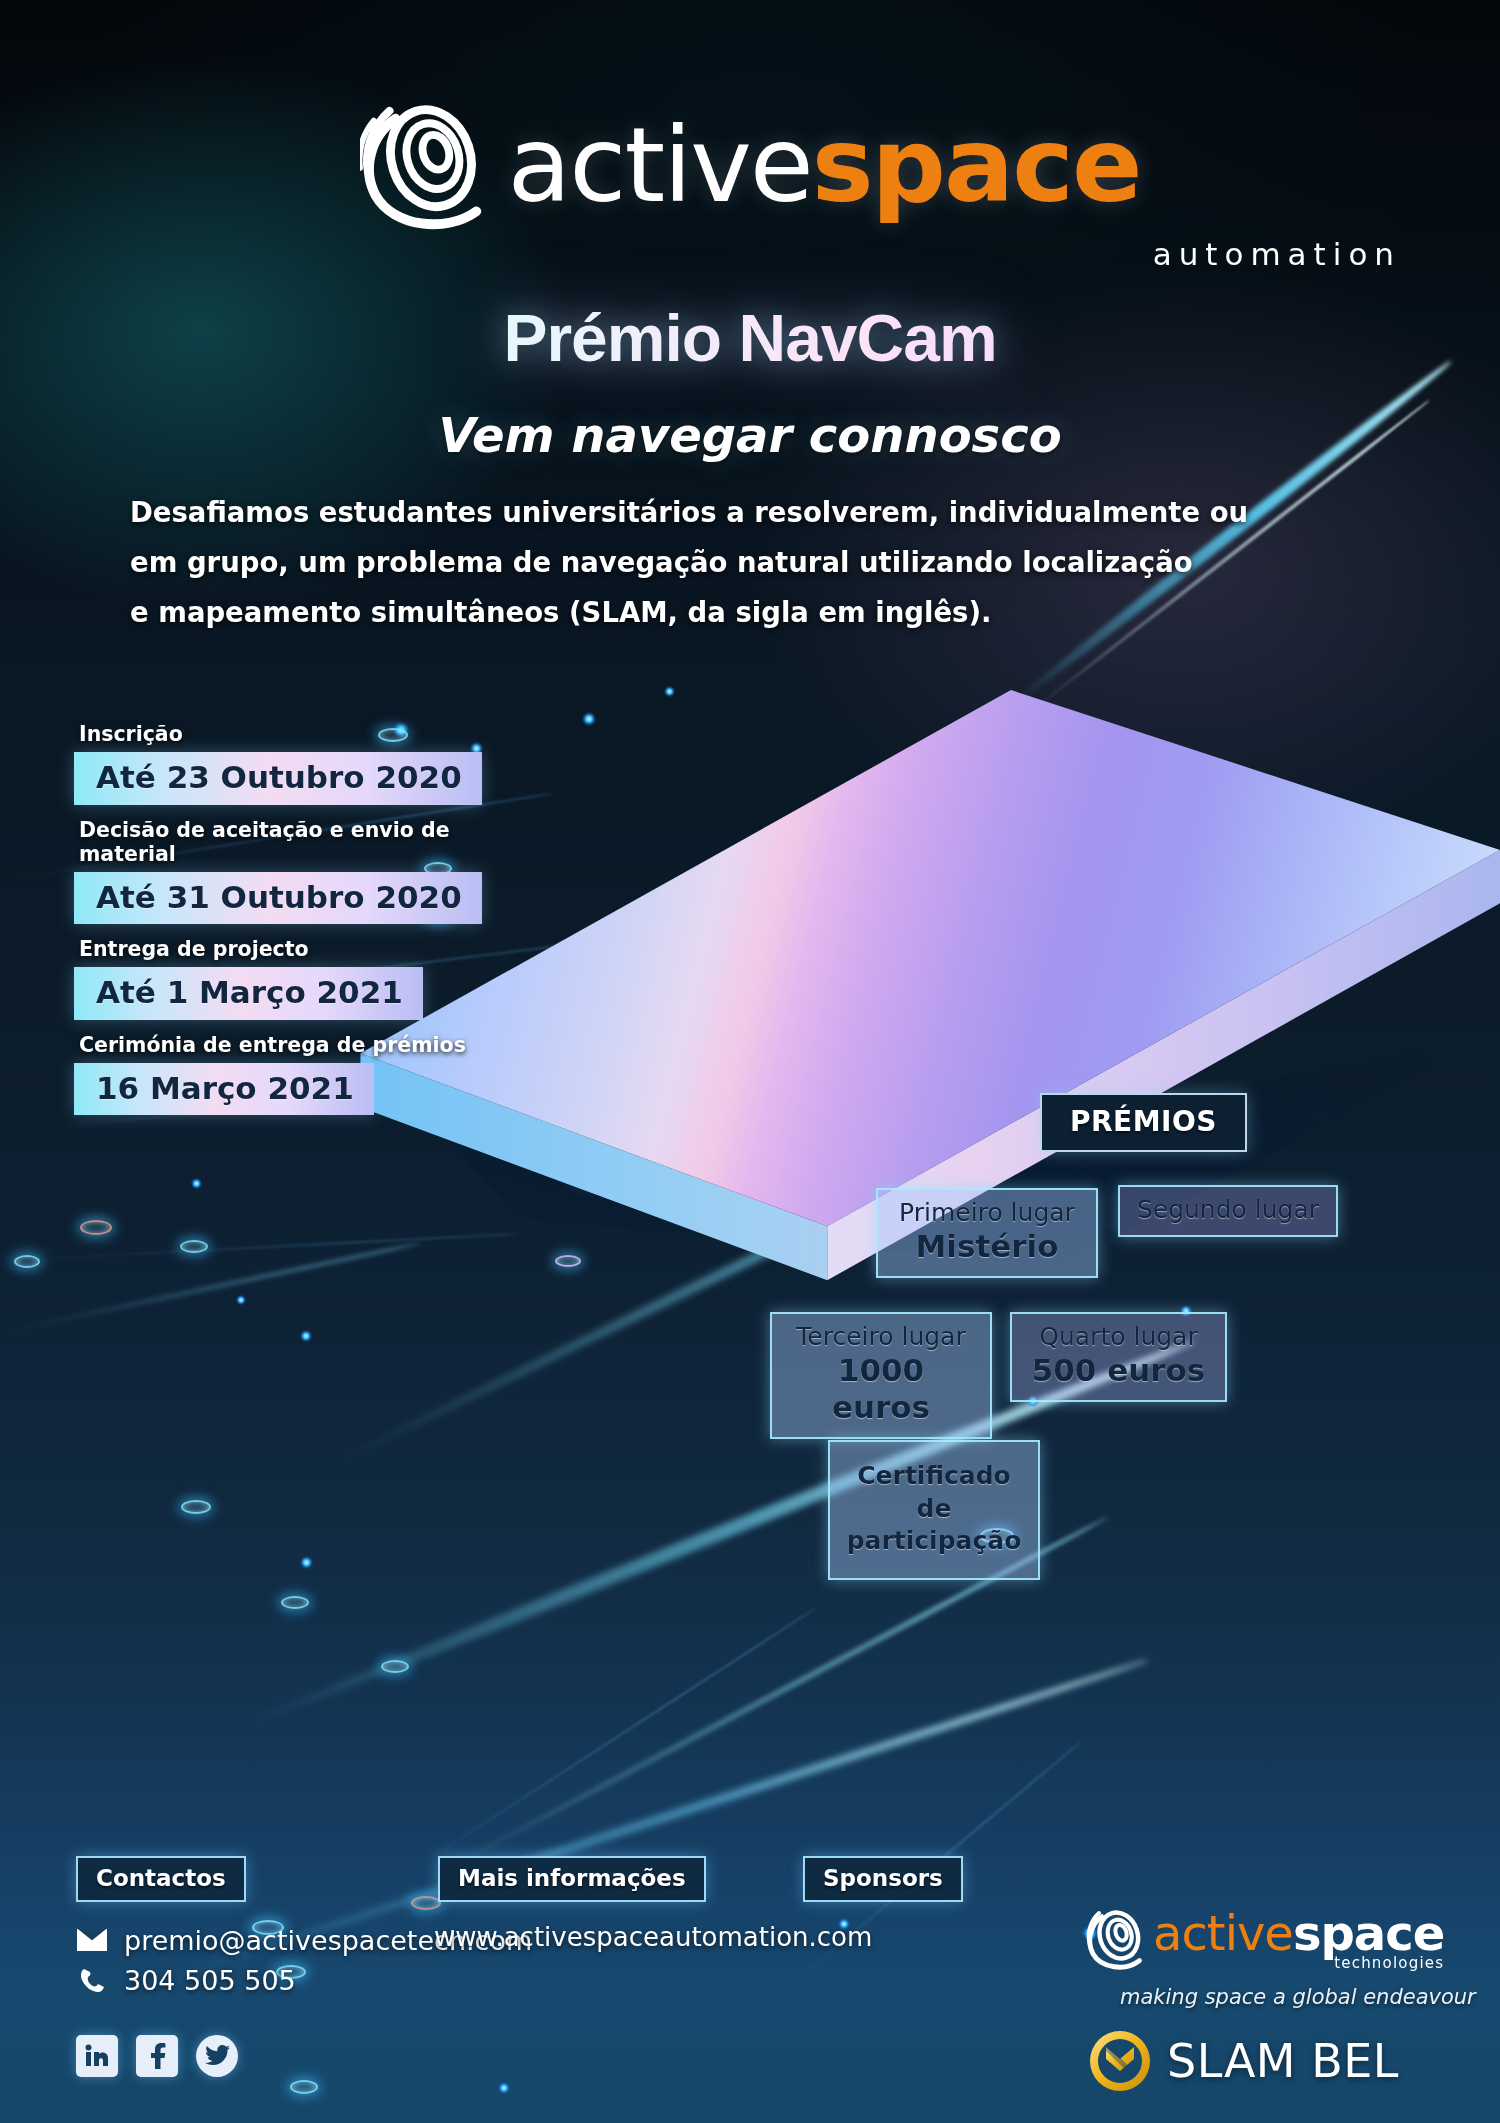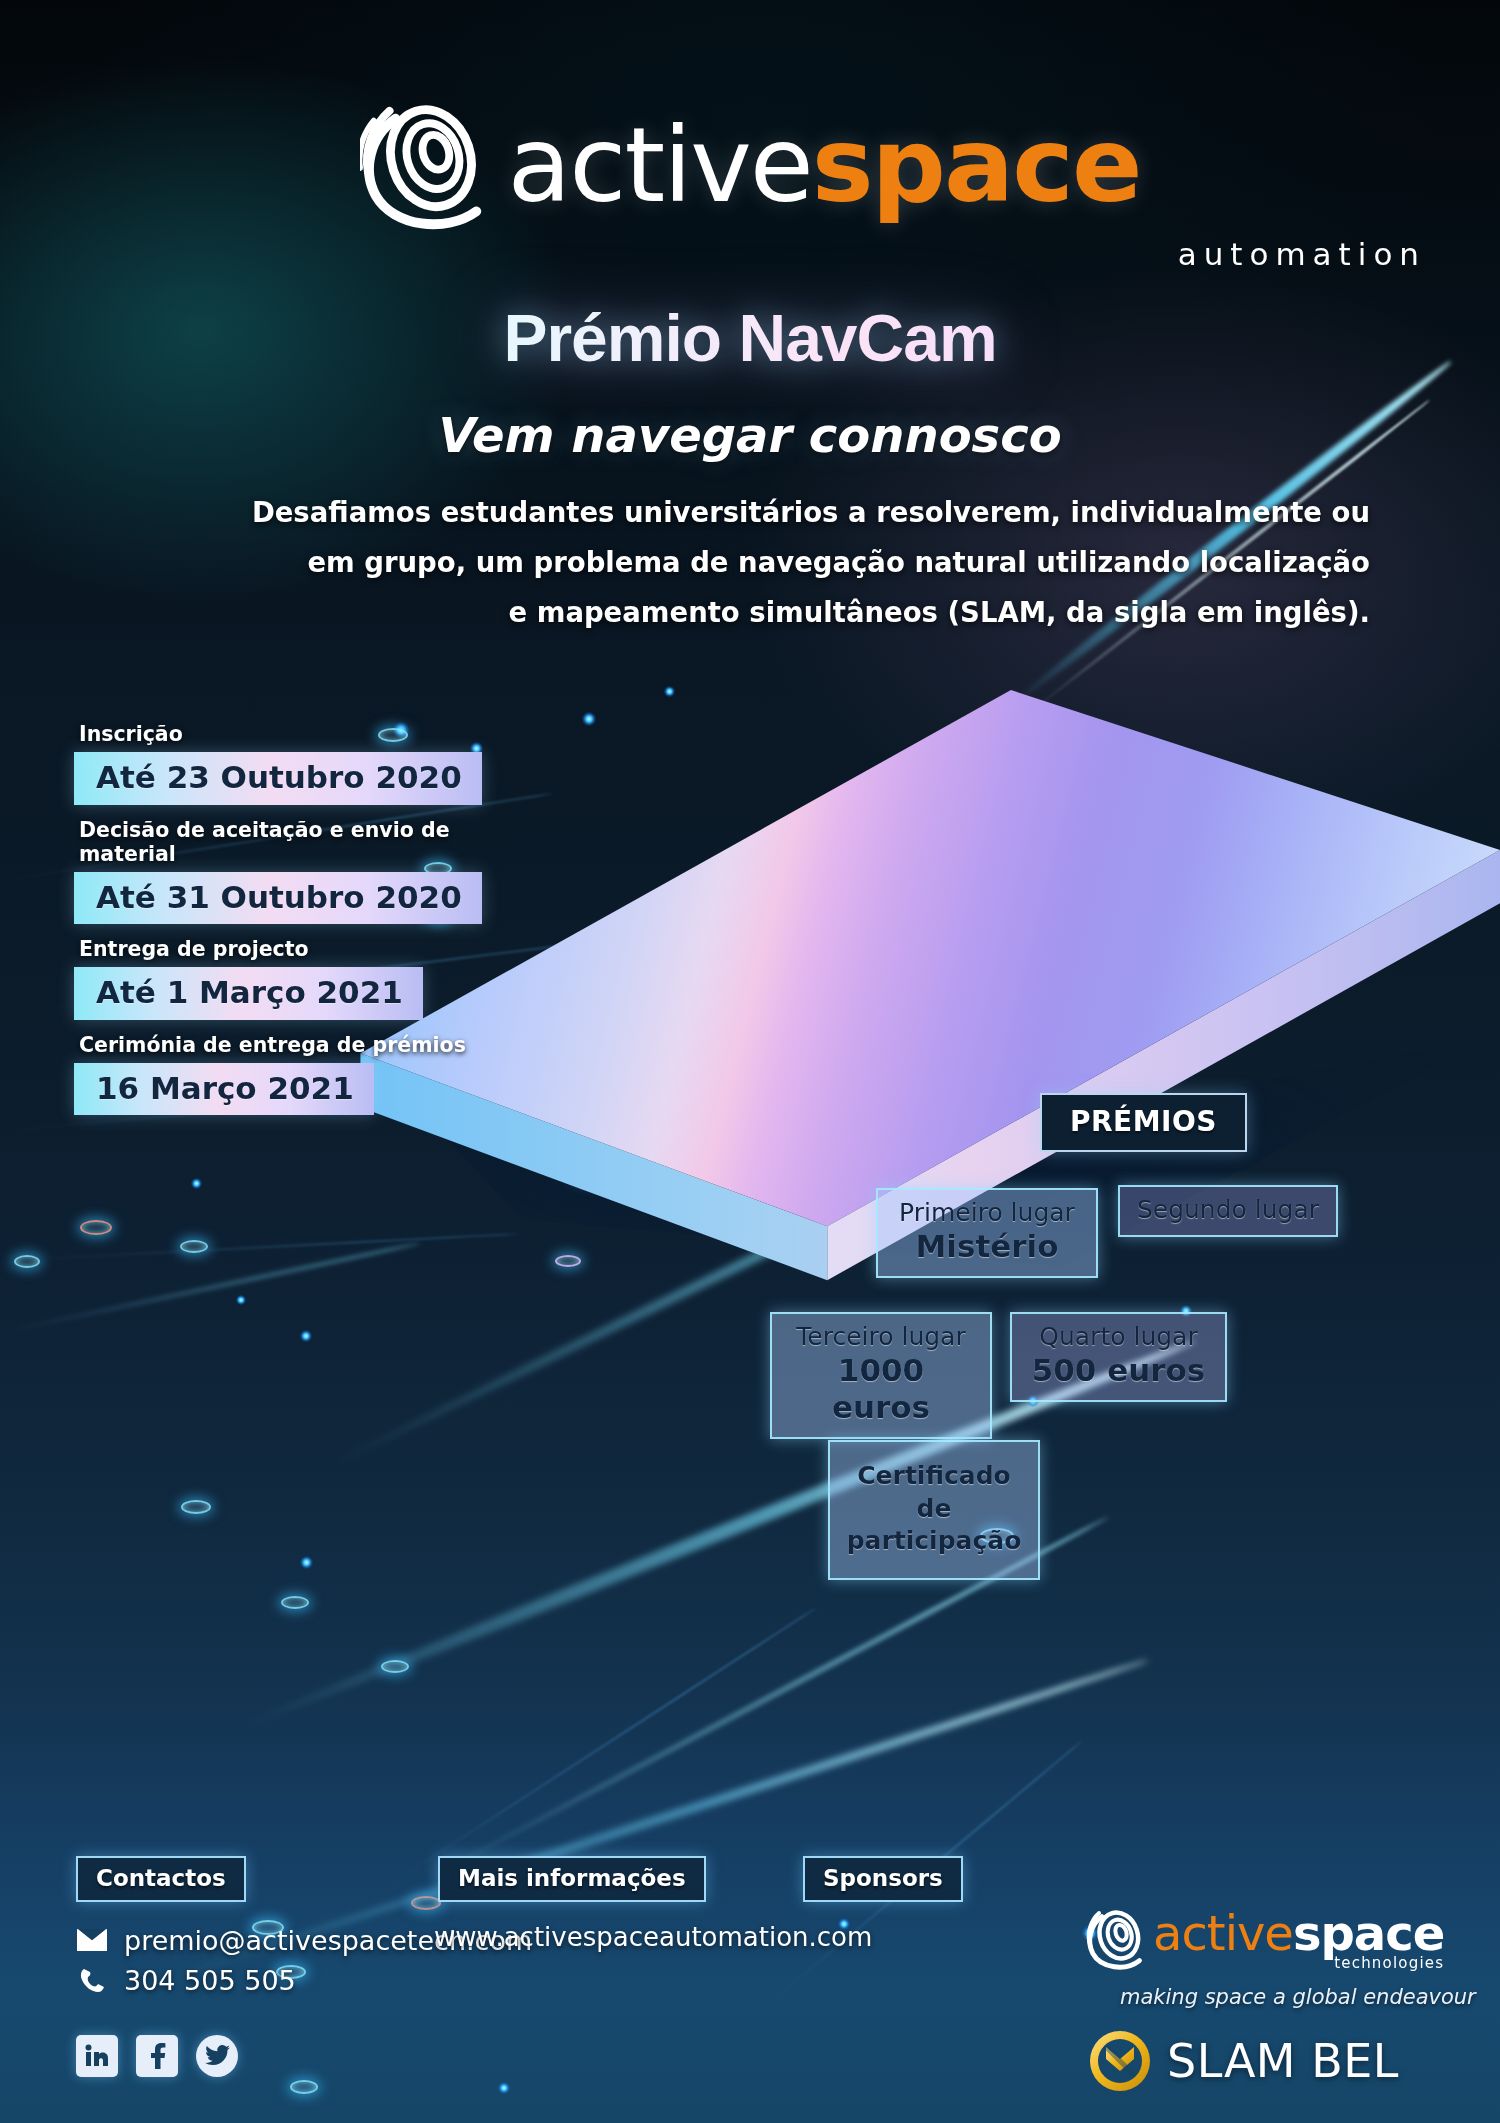--- a/index.html
+++ b/index.html
@@ -61,21 +61,21 @@
   .logo-word{
     font-family:"DejaVu Sans", sans-serif;
     font-size:104px; font-weight:400; letter-spacing:-2px;
     line-height:1; color:#ffffff;
     text-shadow:0 0 22px rgba(255,255,255,.18);
   }
   .logo-word b{ font-weight:700; color:#ED8010; }
   .logo-sub{
     font-family:"DejaVu Sans", sans-serif;
     color:#ffffff; font-size:31px; letter-spacing:7px;
-    text-align:right; margin-right:74px; margin-top:-6px;
+    text-align:right; margin-right:99px; margin-top:-6px;
   }
 
   
   #title{
     position:absolute; left:0; right:0; top:300px; text-align:center;
     font-family:Liberation Sans, sans-serif;
     font-size:66px; font-weight:700; letter-spacing:-1px;
     background:linear-gradient(90deg,#76ecfb 0%,#a9eefa 16%,#e8f7fd 34%,#fbe3f7 56%,#f3ddfa 74%,#ddd7fb 100%);
     -webkit-background-clip:text; background-clip:text; color:transparent;
     filter:drop-shadow(0 0 16px rgba(150,220,255,.45)) drop-shadow(0 0 34px rgba(180,140,220,.35));
@@ -83,21 +83,21 @@
   #subtitle{
     position:absolute; left:0; right:0; top:407px; text-align:center;
     font-family:"DejaVu Sans", sans-serif;
     font-style:italic; font-weight:700; font-size:48px; color:#ffffff;
     text-shadow:0 2px 8px rgba(0,0,0,.7), 0 0 22px rgba(160,220,255,.25);
   }
 
   
   #intro{
     position:absolute; left:130px; right:130px; top:487px;
-    text-align:right; color:#ffffff;
+    text-align:left; color:#ffffff;
     font-family:"DejaVu Sans", sans-serif;
     font-size:27.5px; font-weight:700; line-height:1.82;
     text-shadow:0 2px 6px rgba(0,0,0,.75);
   }
   #intro .ln{ display:block; }
 
   
   #schedule{ position:absolute; left:74px; top:722px; width:420px; }
   .sch-item{ margin-bottom:13px; }
   .sch-label{

